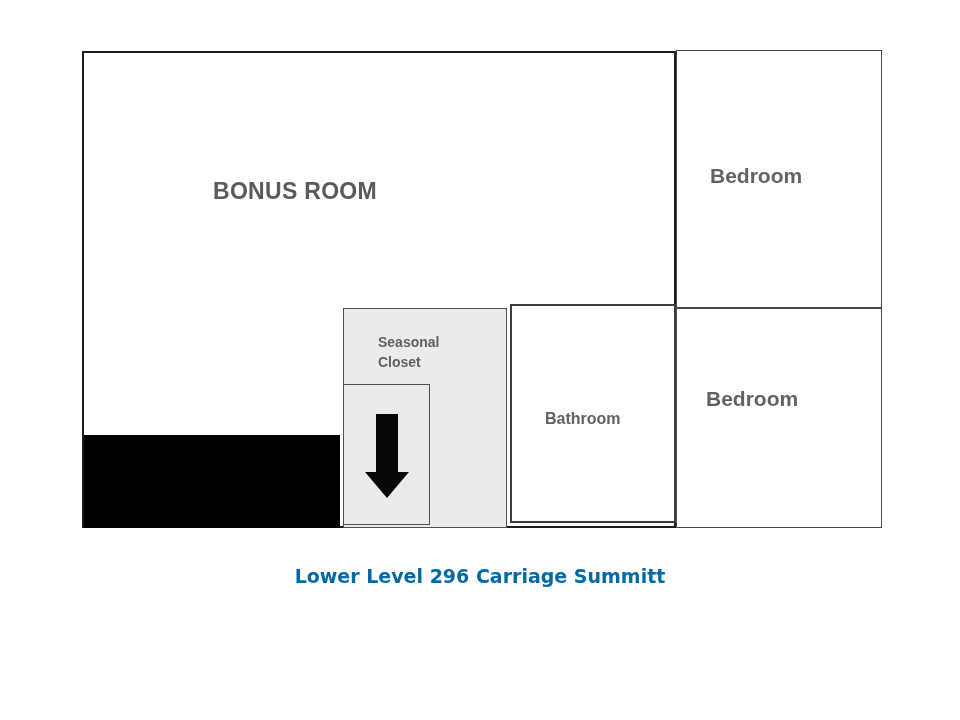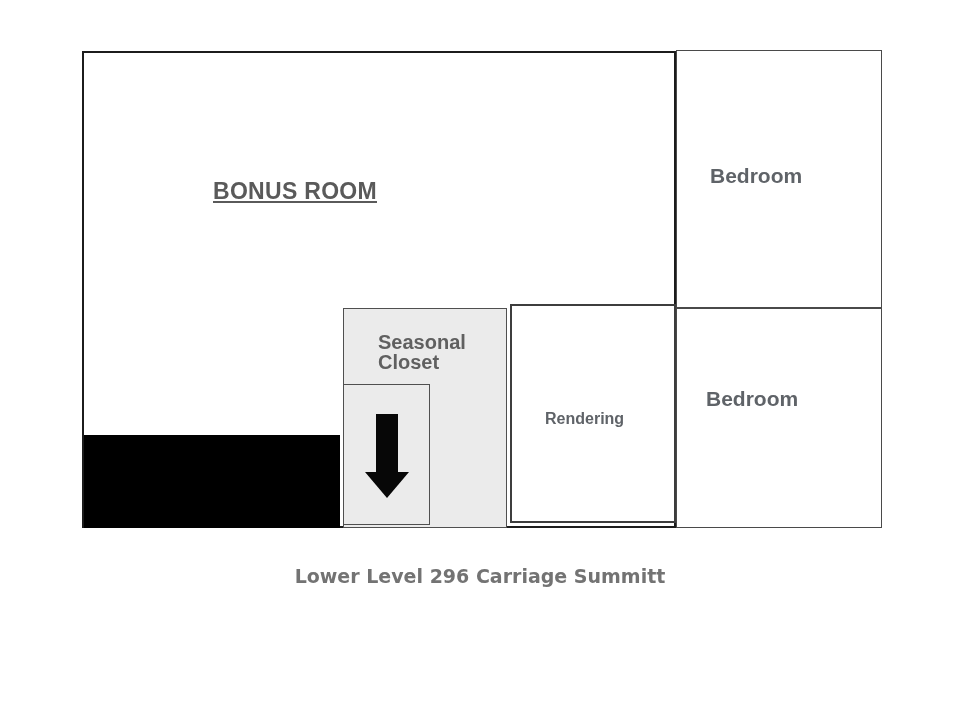--- a/index.html
+++ b/index.html
@@ -81,40 +81,39 @@
   .room-label {
     z-index: 10;
     color: #5f6368;
     white-space: nowrap;
   }
   .bonus-label {
     left: 213px; top: 178px;
     font-size: 23px; font-weight: bold;
     color: #5a5a5a;
     letter-spacing: 0.3px;
-    text-decoration: underline;
   }
   .bedroom-top-label  { left: 710px; top: 164px; font-size: 21px; }
   .bedroom-mid-label  { left: 706px; top: 387px; font-size: 21px; }
   .bathroom-label     { left: 545px; top: 410px; font-size: 16px; }
   .closet-label {
     left: 378px; top: 333px; width: 86px;
-    font-size: 20px; line-height: 19.5px;
+    font-size: 14px; line-height: 19.5px;
     color: #606060;
     white-space: normal;
   }
 
   
   .caption {
     left: 0; width: 960px;
     text-align: center;
     font-family: "DejaVu Sans", sans-serif;
     font-weight: bold;
     font-size: 19px;
-    color: #737373;
+    color: #0369a1;
     z-index: 10;
   }
   .caption-title      { top: 565px; }
   .caption-disclaimer { top: 607px; }
 </style>
 </head>
 <body>
 
 <div id="canvas">
 
@@ -130,20 +129,20 @@
     <div class="shaft"></div>
     <div class="head"></div>
   </div>
 
   <div class="abs room-label bonus-label">BONUS ROOM</div>
 
   <div class="abs room-label bedroom-top-label">Bedroom</div>
 
   <div class="abs room-label bedroom-mid-label">Bedroom</div>
 
-  <div class="abs room-label bathroom-label">Rendering</div>
+  <div class="abs room-label bathroom-label">Bathroom</div>
 
   <div class="abs room-label closet-label">Seasonal Closet</div>
 
   <div class="abs caption caption-title">Lower Level 296 Carriage Summitt</div>
 
 
 </div>
 
 </body></html>

